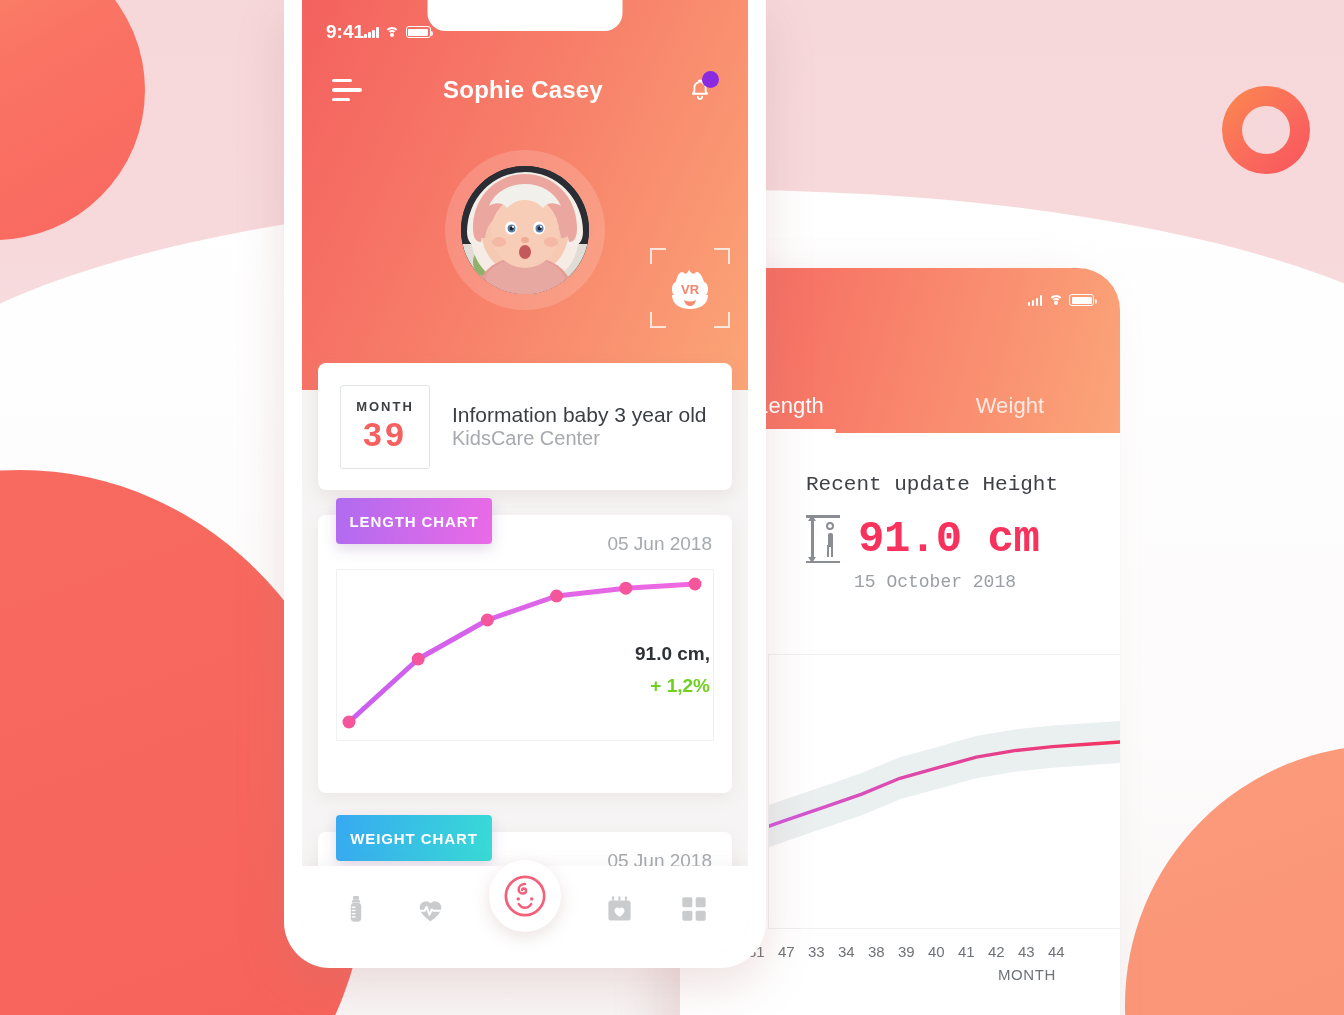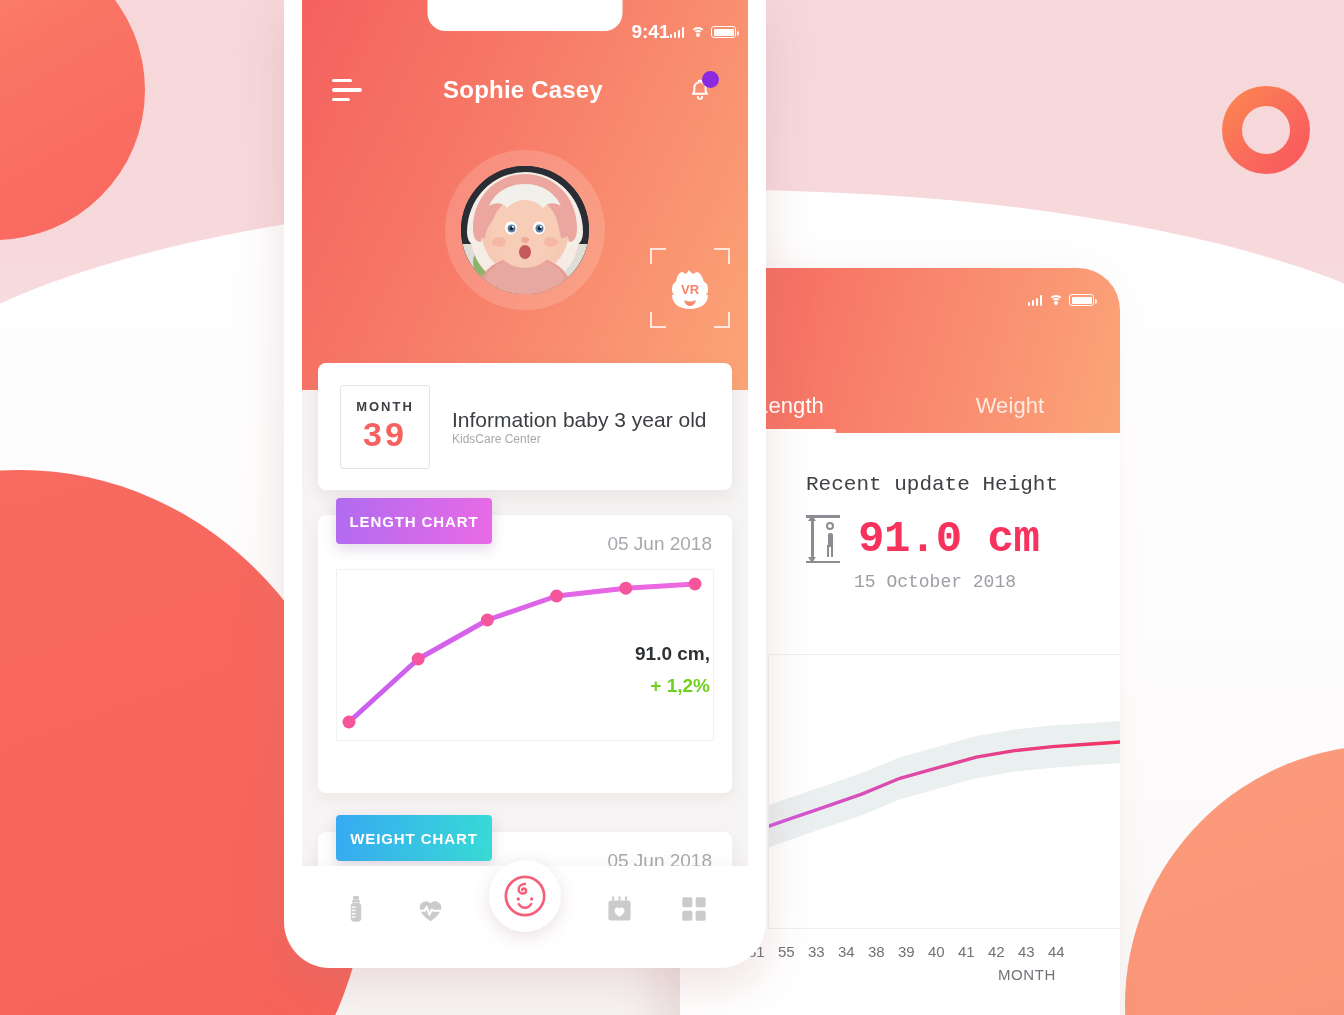--- a/index.html
+++ b/index.html
@@ -140,22 +140,22 @@
   #phone-left .inner { position:absolute; inset: 0 18px 16px 18px; overflow:hidden; border-radius: 0 0 32px 32px;}
   #phone-left .hero {
     position: relative; height: 390px;
     background: linear-gradient(115deg,#f4615e 0%, #f77b68 42%, #fba577 100%);
   }
   .notch {
     position:absolute; left:50%; transform:translateX(-50%); top:0;
     width: 195px; height: 31px; background:#fff; border-radius: 0 0 18px 18px; z-index:4;
   }
   .statusbar {
-    position: absolute; top: 20px; left: 12px; width: 100%; height: 24px;
-    display: flex; align-items: center; justify-content: flex-end;
+    position: absolute; top: 20px; left: 0; width: 100%; height: 24px;
+    display: flex; align-items: center; justify-content: flex-start;
     padding: 0 24px; z-index: 3;
   }
   .clock { color:#fff; font-size: 19px; font-weight: bold; }
   .navbar {
     position: absolute; top: 62px; left: 0; width: 100%; height: 56px;
     display: flex; align-items: center; justify-content: space-between; padding: 0 30px;
     z-index: 3;
   }
   .hamburger { width: 30px; height: 26px; display:flex; flex-direction:column;
      justify-content:space-between; align-items:flex-start; padding: 2px 0;}
@@ -188,21 +188,21 @@
   .info-card {
     position:absolute; left: 16px; top: 363px; width: 414px; height: 127px;
     background:#fff; border-radius: 8px; box-shadow: 0 6px 18px rgba(170,130,130,.14);
     display:flex; align-items:center; padding: 0 22px; gap: 22px; z-index: 5;
   }
   .month-box { width: 90px; height: 84px; border: 1.6px solid #e2e5e7; border-radius: 3px;
      display:flex; flex-direction:column; align-items:center; justify-content:center; gap: 1px;}
   .month-box .lbl { font-size: 13px; letter-spacing: 2px; color: #3b3e42; font-weight: bold;}
   .month-box .num { font-size: 34px; letter-spacing: 3px; color: #f4615e; font-weight: bold;}
   .info-title { font-size: 21px; color: #3b3e42; margin-bottom: 0; }
-  .info-sub { font-size: 12px; color: #a6a9ad; }
+  .info-sub { font-size: 20px; color: #a6a9ad; }
 
   .scroll-area { position:absolute; left:0; top: 390px; width: 446px; bottom: 0;
      background: #f6f4f4; }
   .chart-card {
     position:absolute; left: 16px; width: 414px; background: #fff; border-radius: 8px;
     box-shadow: 0 5px 16px rgba(170,130,130,.10);
   }
   #length-card { top: 125px; height: 278px; }
   #weight-card { top: 442px; height: 160px; }
   .chart-pill {
@@ -295,21 +295,21 @@
           <stop offset="100%" stop-color="#f4325c"></stop>
         </linearGradient>
       </defs>
       <polygon id="rband" fill="#eaeff0" points="-60,170.7272727272728 -21.81818181818182,157.54545454545462 16.36363636363636,144.36363636363643 54.54545454545455,131.18181818181824 92.72727272727272,118.00000000000007 130.9090909090909,102.18181818181822 169.0909090909091,91.63636363636371 207.27272727272725,81.09090909090921 245.45454545454544,74.50000000000011 283.6363636363636,70.54545454545469 321.8181818181818,67.90909090909102 360,65.27272727272735 360,107.45454545454538 321.8181818181818,110.09090909090907 283.6363636363636,112.72727272727272 245.45454545454544,116.68181818181814 207.27272727272725,123.27272727272722 169.0909090909091,133.81818181818176 130.9090909090909,144.36363636363626 92.72727272727272,160.18181818181813 54.54545454545455,173.3636363636363 16.36363636363636,186.54545454545448 -21.81818181818182,199.72727272727263 -60,212.90909090909082"></polygon>
       <polyline id="rline" fill="none" stroke="url(#rlg)" stroke-width="3.4" stroke-linecap="round" points="-60,191.8181818181818 -21.81818181818182,178.63636363636363 16.36363636363636,165.45454545454544 54.54545454545455,152.27272727272725 92.72727272727272,139.09090909090907 130.9090909090909,123.27272727272722 169.0909090909091,112.72727272727272 207.27272727272725,102.18181818181822 245.45454545454544,95.59090909090912 283.6363636363636,91.63636363636371 321.8181818181818,89.00000000000004 360,86.36363636363636"></polyline>
     </svg>
   </div>
   <div class="axis-row" id="right-axis">
       <span>3 0</span>
       <span>31</span>
-      <span>55</span>
+      <span>47</span>
       <span>33</span>
       <span>34</span>
       <span>38</span>
       <span>39</span>
       <span>40</span>
       <span>41</span>
       <span>42</span>
       <span>43</span>
       <span>44</span>
     </div>

